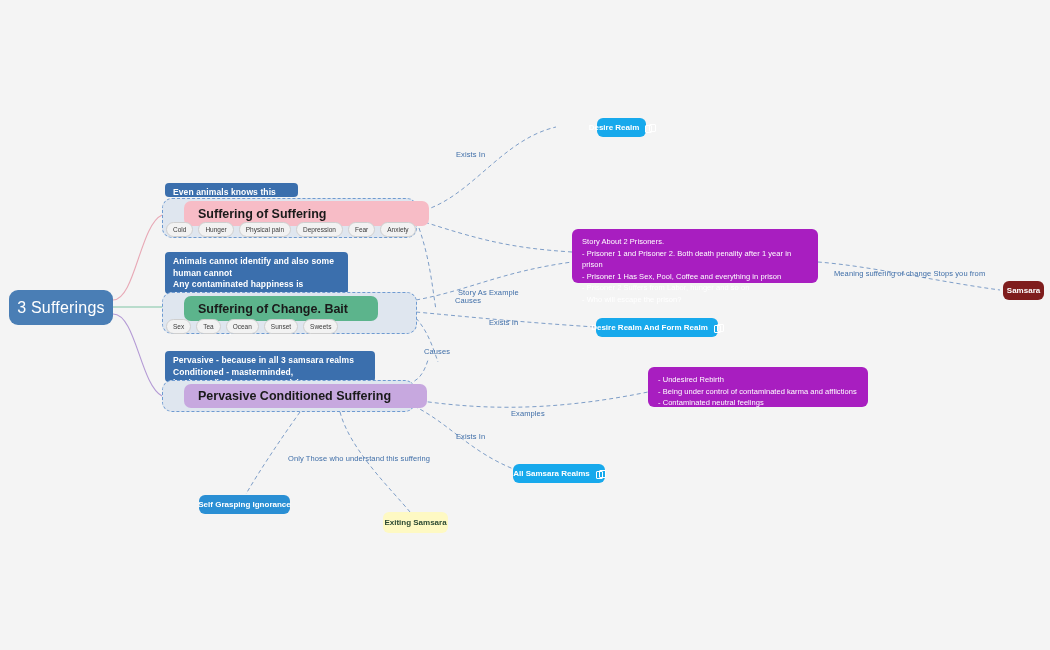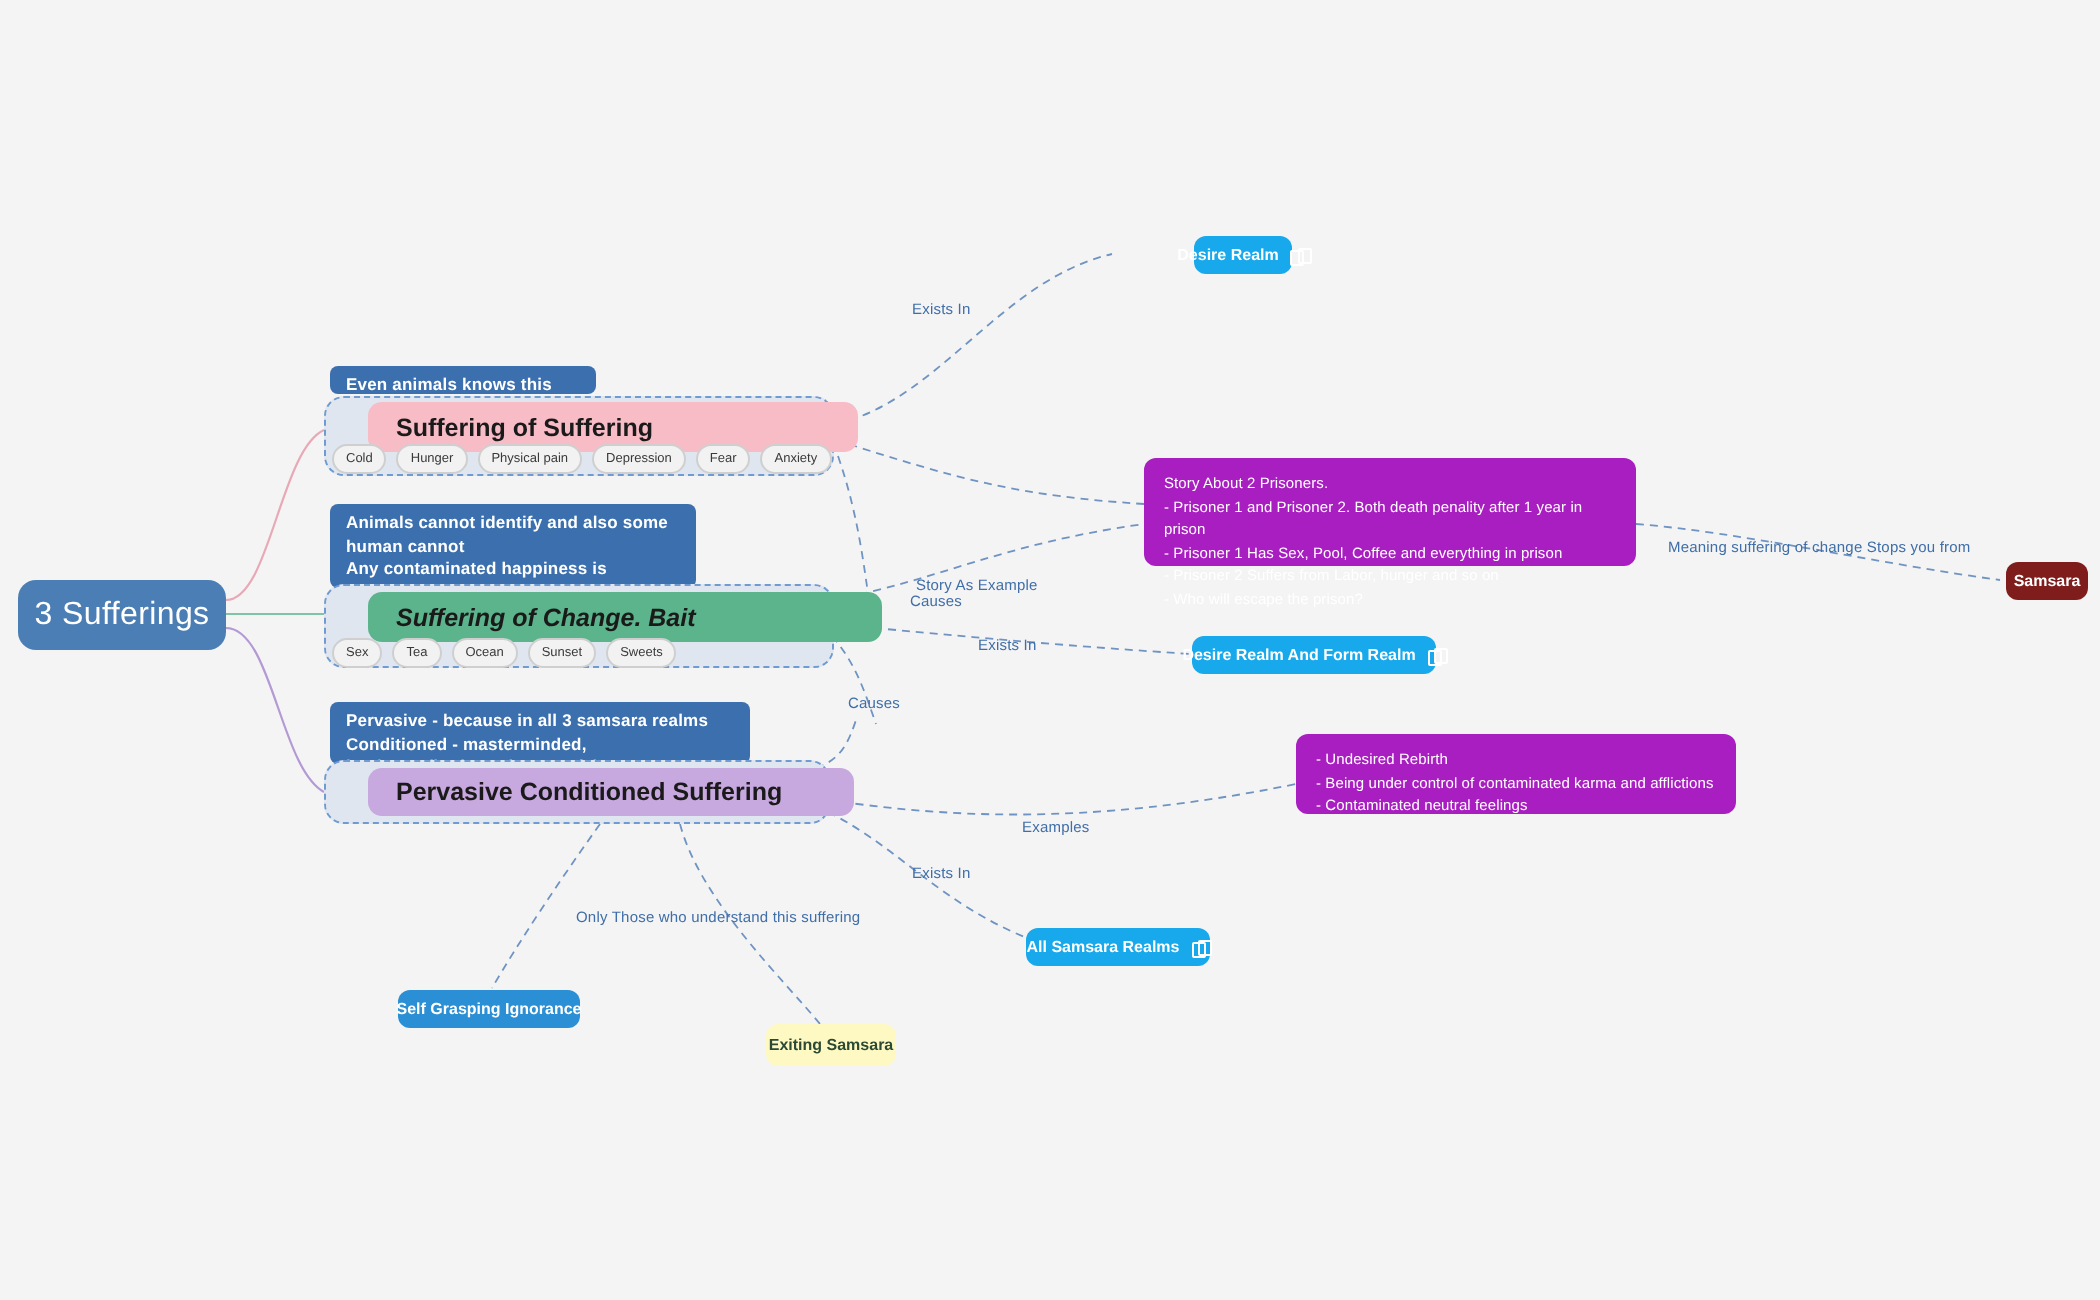--- a/index.html
+++ b/index.html
@@ -232,21 +232,21 @@
     <span class="tag">Anxiety</span>
   </div>
 
   <div class="note-chip" style="left:165px; top:252px; width:183px; height:42px;">Animals cannot identify and also some human cannot
 Any contaminated happiness is suffering of change.
 or any Mundane happiness is suffering of change
 Mundane happiness is bait.</div>
 
   <div class="branch-box" style="left:162px; top:292px; width:255px; height:42px;"></div>
 
-  <div class="title-bar green" style="left:167px; top:296px; width:257px; height:25px;font-style:italic;">
+  <div class="title-bar green" style="left:167px; top:296px; width:194px; height:25px;">
     <span>Suffering of Change. Bait</span>
   </div>
 
   <div class="tag-row" style="left:166px; top:319px;">
     <span class="tag">Sex</span>
     <span class="tag">Tea</span>
     <span class="tag">Ocean</span>
     <span class="tag">Sunset</span>
     <span class="tag">Sweets</span>
   </div>

